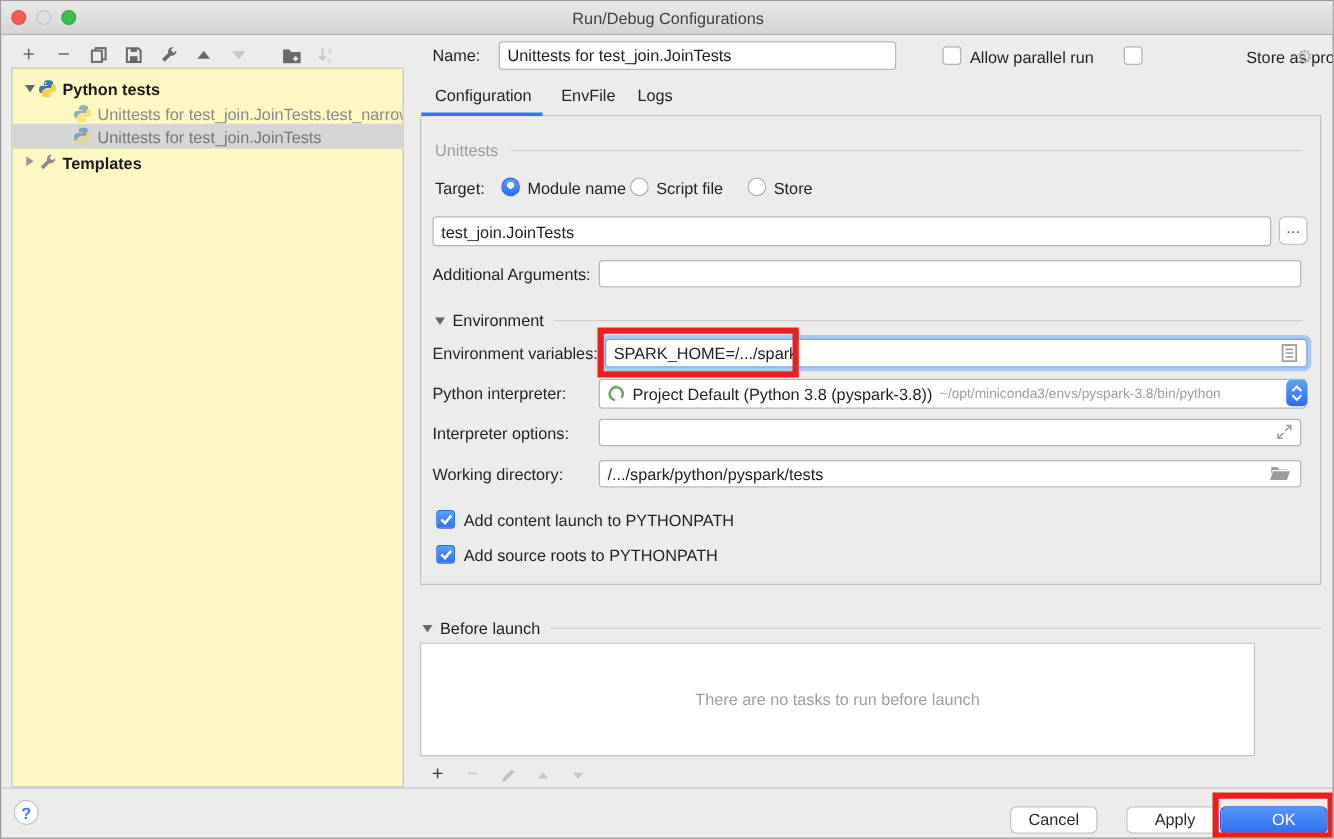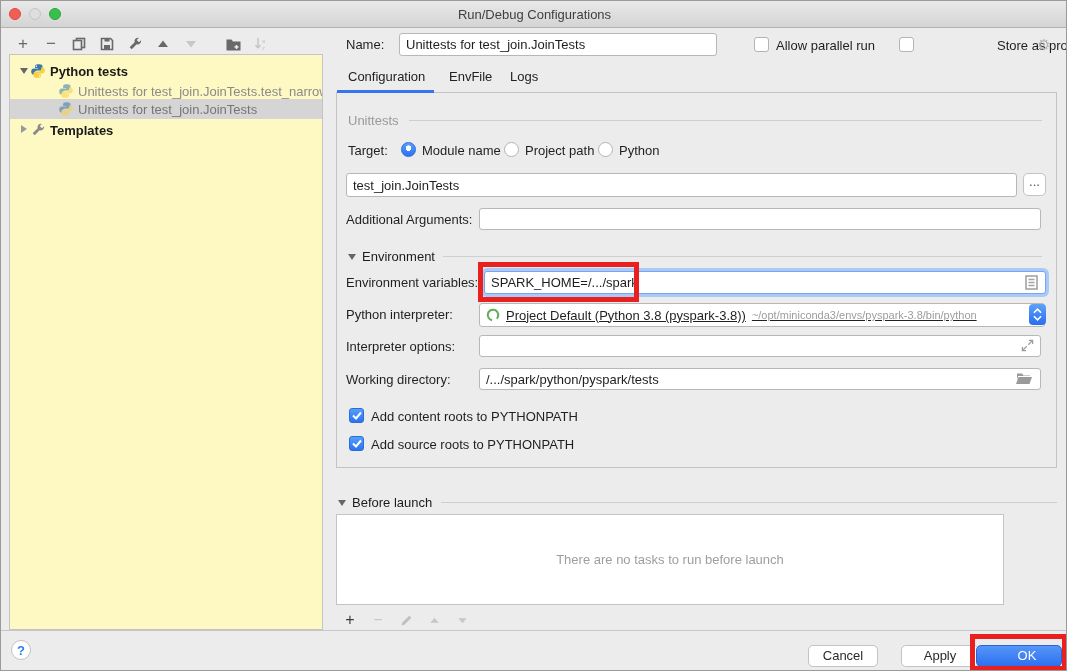--- a/index.html
+++ b/index.html
@@ -50,21 +50,21 @@
   .cfg{position:absolute;left:335px;top:92px;width:721px;height:375px;
        border:1px solid #c4c4c4;border-top:none;background:#ececec;}
   .rule{position:absolute;height:1px;background:#cfcfcf;}
   .sechead{color:#1c1c1c;}
   .gtitle{color:#9a9a9a;}
   .radio{position:absolute;width:15px;height:15px;border-radius:50%;background:#fff;
          border:1px solid #b4b4b4;}
   .radio.on{background:radial-gradient(circle at 50% 40%,#fff 0 2.6px,transparent 3px),
             linear-gradient(#57a1fa,#2b70f2);border-color:#2c6ae0;}
   .combo{position:absolute;background:#fff;border:1px solid #b7b7b7;border-radius:3px;
-         display:flex;align-items:center;padding:0 6px;white-space:nowrap;overflow:hidden;text-decoration:underline;}
+         display:flex;align-items:center;padding:0 6px;white-space:nowrap;overflow:hidden;}
   .stepper{position:absolute;width:17px;height:21px;border-radius:4px;
            background:linear-gradient(#5da2fa,#2b6cf0);display:flex;flex-direction:column;
            align-items:center;justify-content:center;gap:1px;}
   .ficon{position:absolute;}
   .graypath{color:#9d9d9d;font-size:11px;margin-left:6px;}
   .focusring{box-shadow:0 0 0 3px #a9c9f6;border-color:#79a5ee;}
   .redbox{position:absolute;border:5px solid #e9201d;background:transparent;pointer-events:none;}
   
   .taskpanel{position:absolute;left:335px;top:513px;width:668px;height:91px;background:#fff;
              border:1px solid #c4c4c4;display:flex;align-items:center;justify-content:center;}
@@ -203,23 +203,23 @@
 
   <div class="cfg"></div>
 
   <div class="lbl gtitle" style="left:347px;top:112px;">Unittests</div>
   <div class="rule" style="left:408px;top:119px;width:633px;"></div>
 
   <div class="lbl" style="left:347px;top:142px;">Target:</div>
   <div class="radio on" style="left:400px;top:141px;"></div>
   <div class="lbl" style="left:421px;top:142px;">Module name</div>
   <div class="radio" style="left:503px;top:141px;"></div>
-  <div class="lbl" style="left:524px;top:142px;">Project path</div>
+  <div class="lbl" style="left:524px;top:142px;">Script file</div>
   <div class="radio" style="left:597px;top:141px;"></div>
-  <div class="lbl" style="left:618px;top:142px;">Python</div>
+  <div class="lbl" style="left:618px;top:142px;">Store</div>
 
   <input class="inp" style="left: 345px; top: 172px; width: 671px; height: 24px;" value="test_join.JoinTests">
   <div class="btn" style="left:1022px;top:172px;width:23px;height:23px;line-height:16px;color:#555;">...</div>
 
   <div class="lbl" style="left:345px;top:211px;">Additional Arguments:</div>
   <input class="inp" style="left: 478px; top: 207px; width: 562px; height: 22px;" value="">
 
   <div class="lbl sechead" style="left:347px;top:248px;"><span class="tri-d" style="margin-right:6px;position:relative;top:-1px;"></span><span>Environment</span></div>
   <div class="rule" style="left:442px;top:255px;width:599px;"></div>
 
@@ -265,21 +265,21 @@
     <svg width="18" height="13" viewBox="0 0 18 13">
         <path fill="#9a9a9a" d="M1 12 3.5 5H17l-2.5 7H1zM2 10V1.5h5L8.5 3.5H15V4H3.2L2 7.5z"></path>
       </svg>
   </div>
 
   <div class="cb on" style="left:348px;top:407px;">
     <svg width="10" height="9" viewBox="0 0 10 9">
         <path d="M1 4.5 4 7.5 9 1.5" stroke="#fff" stroke-width="2" fill="none"></path>
       </svg>
   </div>
-  <div class="lbl" style="left:370px;top:408px;">Add content roots to PYTHONPATH</div>
+  <div class="lbl" style="left:370px;top:408px;">Add content launch to PYTHONPATH</div>
   <div class="cb on" style="left:348px;top:435px;">
     <svg width="10" height="9" viewBox="0 0 10 9">
         <path d="M1 4.5 4 7.5 9 1.5" stroke="#fff" stroke-width="2" fill="none"></path>
       </svg>
   </div>
   <div class="lbl" style="left:370px;top:436px;">Add source roots to PYTHONPATH</div>
 
   <div class="redbox" style="left:477px;top:261px;width:161px;height:40px;"></div>
 
   <div class="lbl sechead" style="left:337px;top:494px;"><span class="tri-d" style="margin-right:6px;position:relative;top:-1px;"></span><span>Before launch</span></div>

